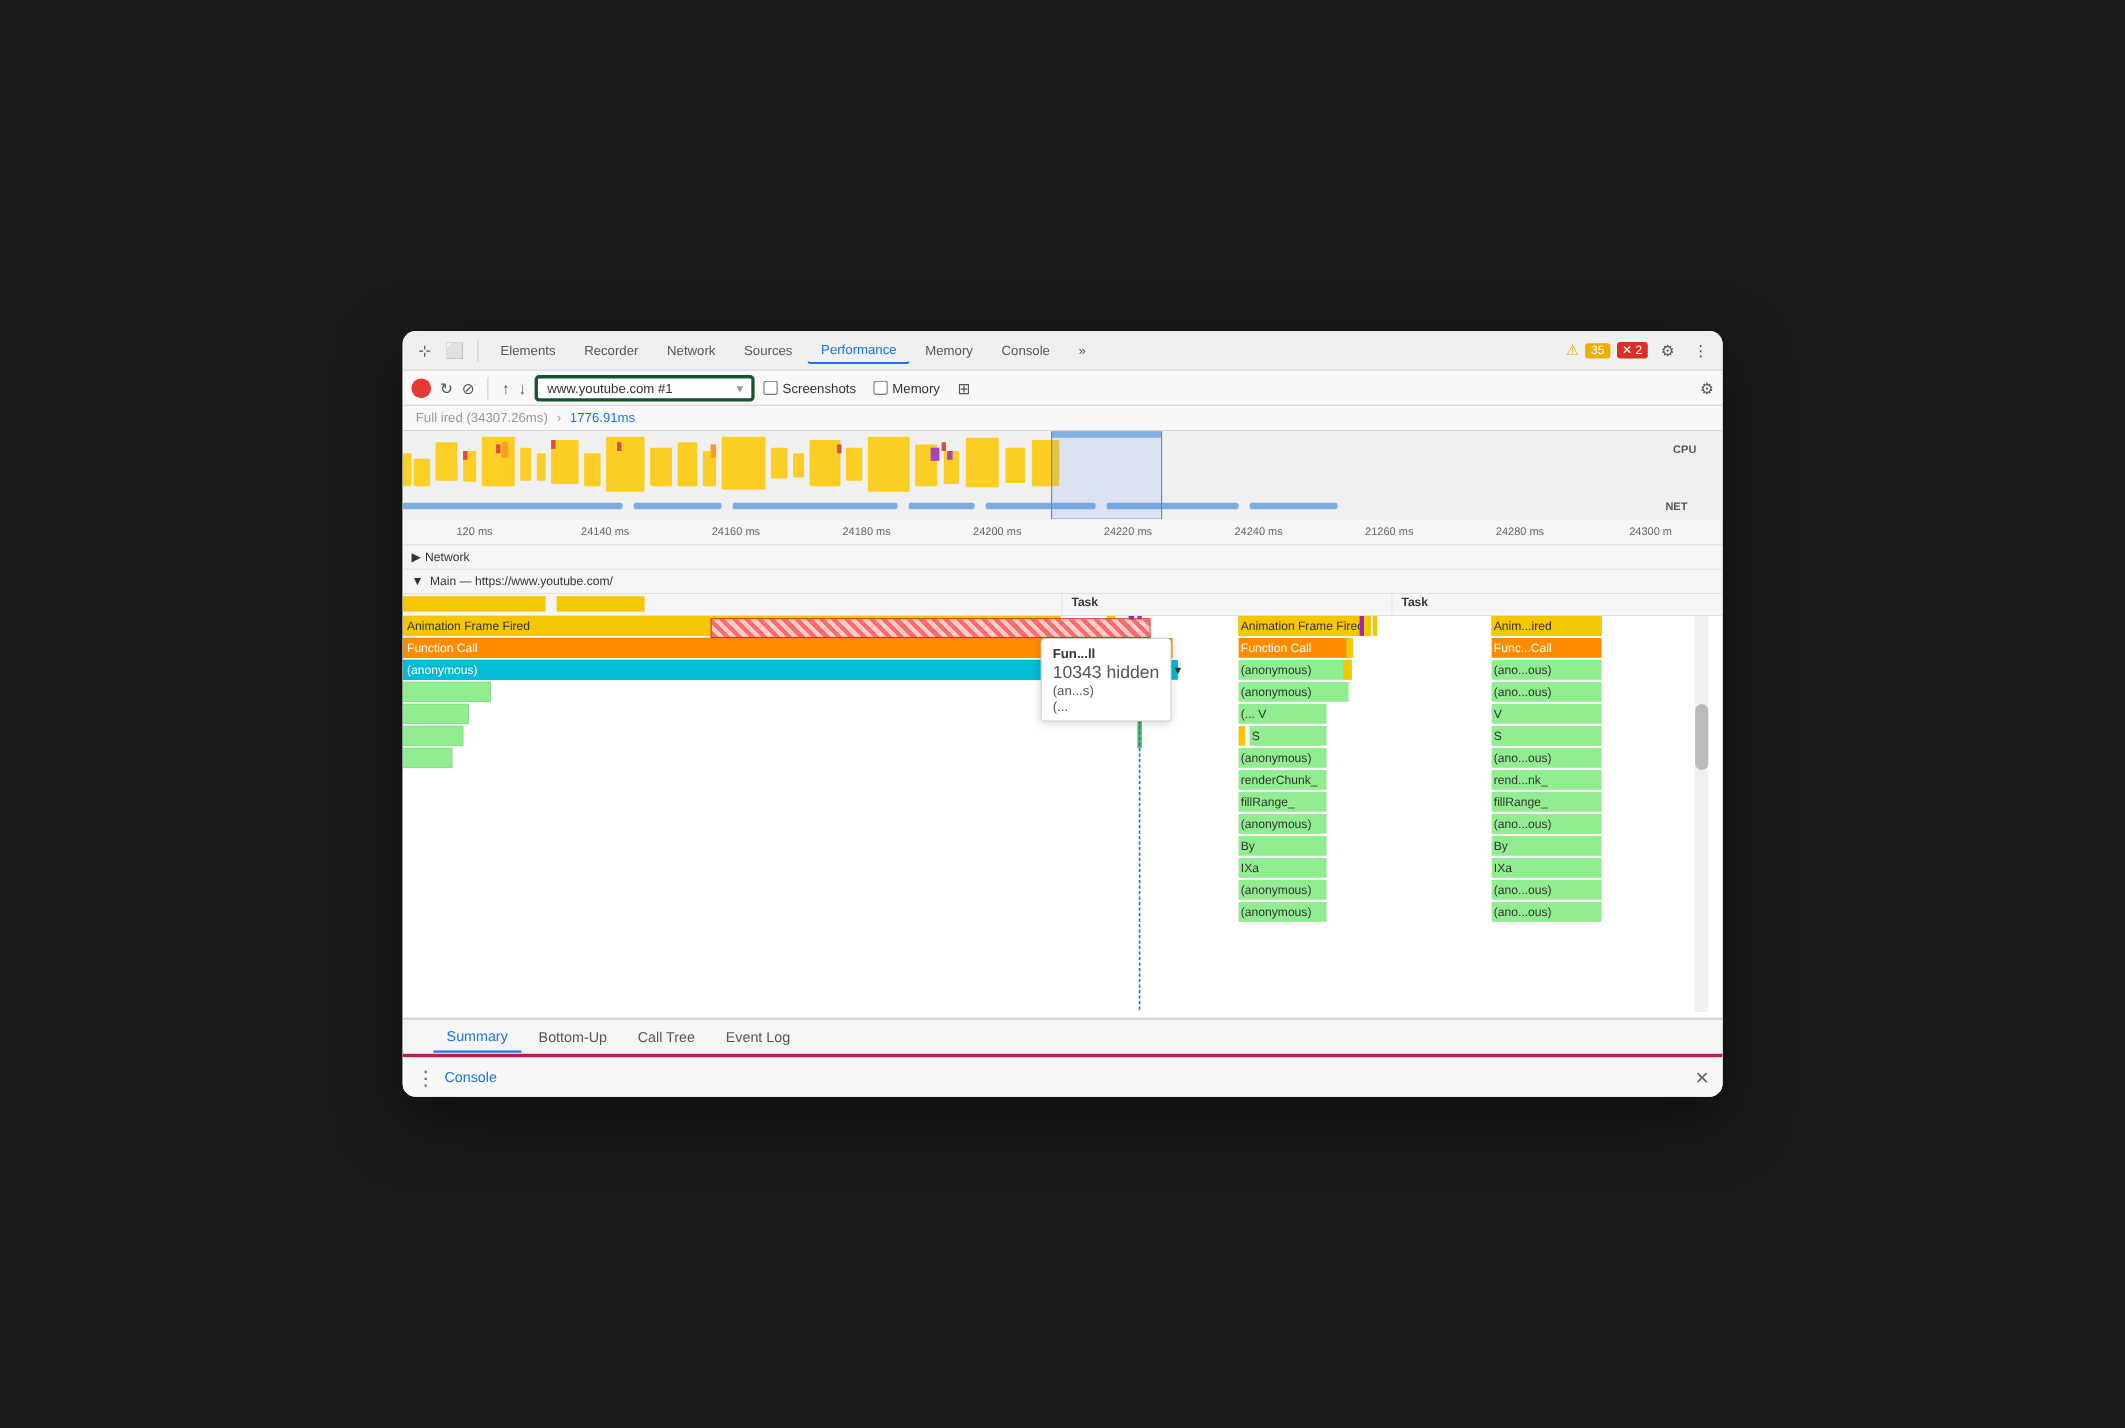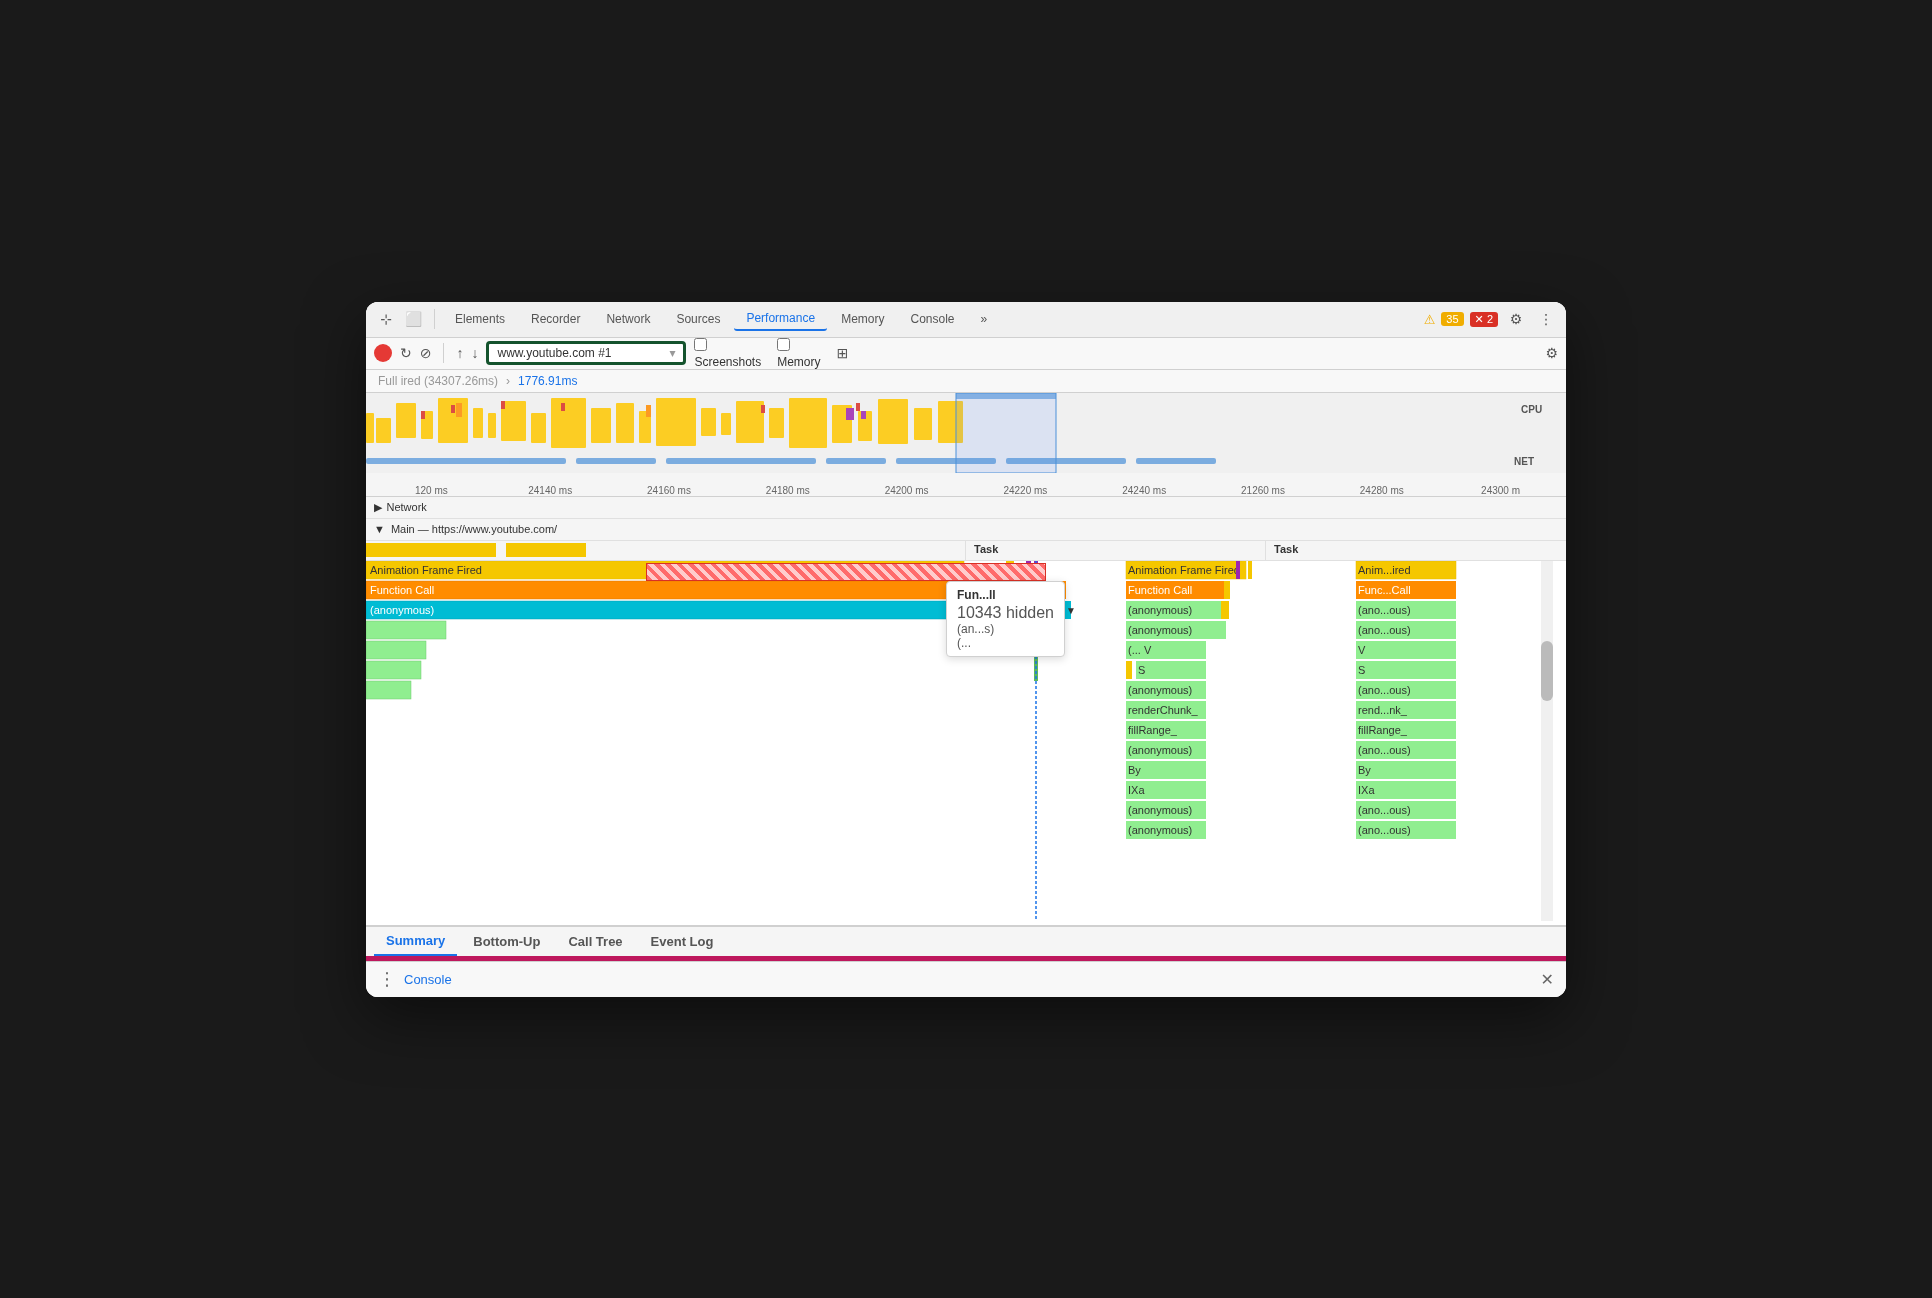--- a/index.html
+++ b/index.html
@@ -156,44 +156,43 @@
     }
     .checkbox-group {
       display: flex;
       align-items: center;
       gap: 16px;
       font-size: 12px;
       color: #333;
     }
     .checkbox-item {
       display: flex;
-      align-items: flex-start;
+      align-items: center;
       gap: 4px;
-      flex-direction: column;
     }
     
     .range-bar {
       background: #f8f8f8;
       border-bottom: 1px solid #d0d0d0;
       padding: 4px 12px;
       display: flex;
       align-items: center;
       gap: 8px;
       font-size: 12px;
     }
     .range-link { color: #999; }
     .range-chevron { color: #999; }
     .range-value { color: #1a73e8; font-weight: 500; }
     
     .time-ruler {
       background: #f5f5f5;
       border-bottom: 1px solid #d0d0d0;
       height: 24px;
       display: flex;
-      align-items: flex-end;
+      align-items: center;
       padding: 0 6px;
       font-size: 10px;
       color: #666;
       overflow: hidden;
     }
     .time-tick {
       flex: 1;
       text-align: center;
       font-size: 10px;
       color: #666;
@@ -237,27 +236,26 @@
       font-size: 12px;
       color: #333;
       box-shadow: 0 2px 8px rgba(0,0,0,0.15);
       z-index: 100;
       white-space: nowrap;
     }
     
     .bottom-tabs {
       background: #f5f5f5;
       border-top: 2px solid #d0d0d0;
-      border-bottom: 5px solid #be185d;
-      display: flex;
-      align-items: center;
-      padding: 0 8px;
+      border-bottom: 3px solid #be185d;
+      display: flex;
+      align-items: center;
+      padding: 0 28px;
       height: 36px;
       gap: 4px;
-      font-weight: bold;
     }
     .bottom-tab {
       padding: 6px 12px;
       font-size: 13px;
       color: #555;
       cursor: pointer;
     }
     .bottom-tab.active {
       color: #1a73e8;
       border-bottom: 2px solid #1a73e8;

